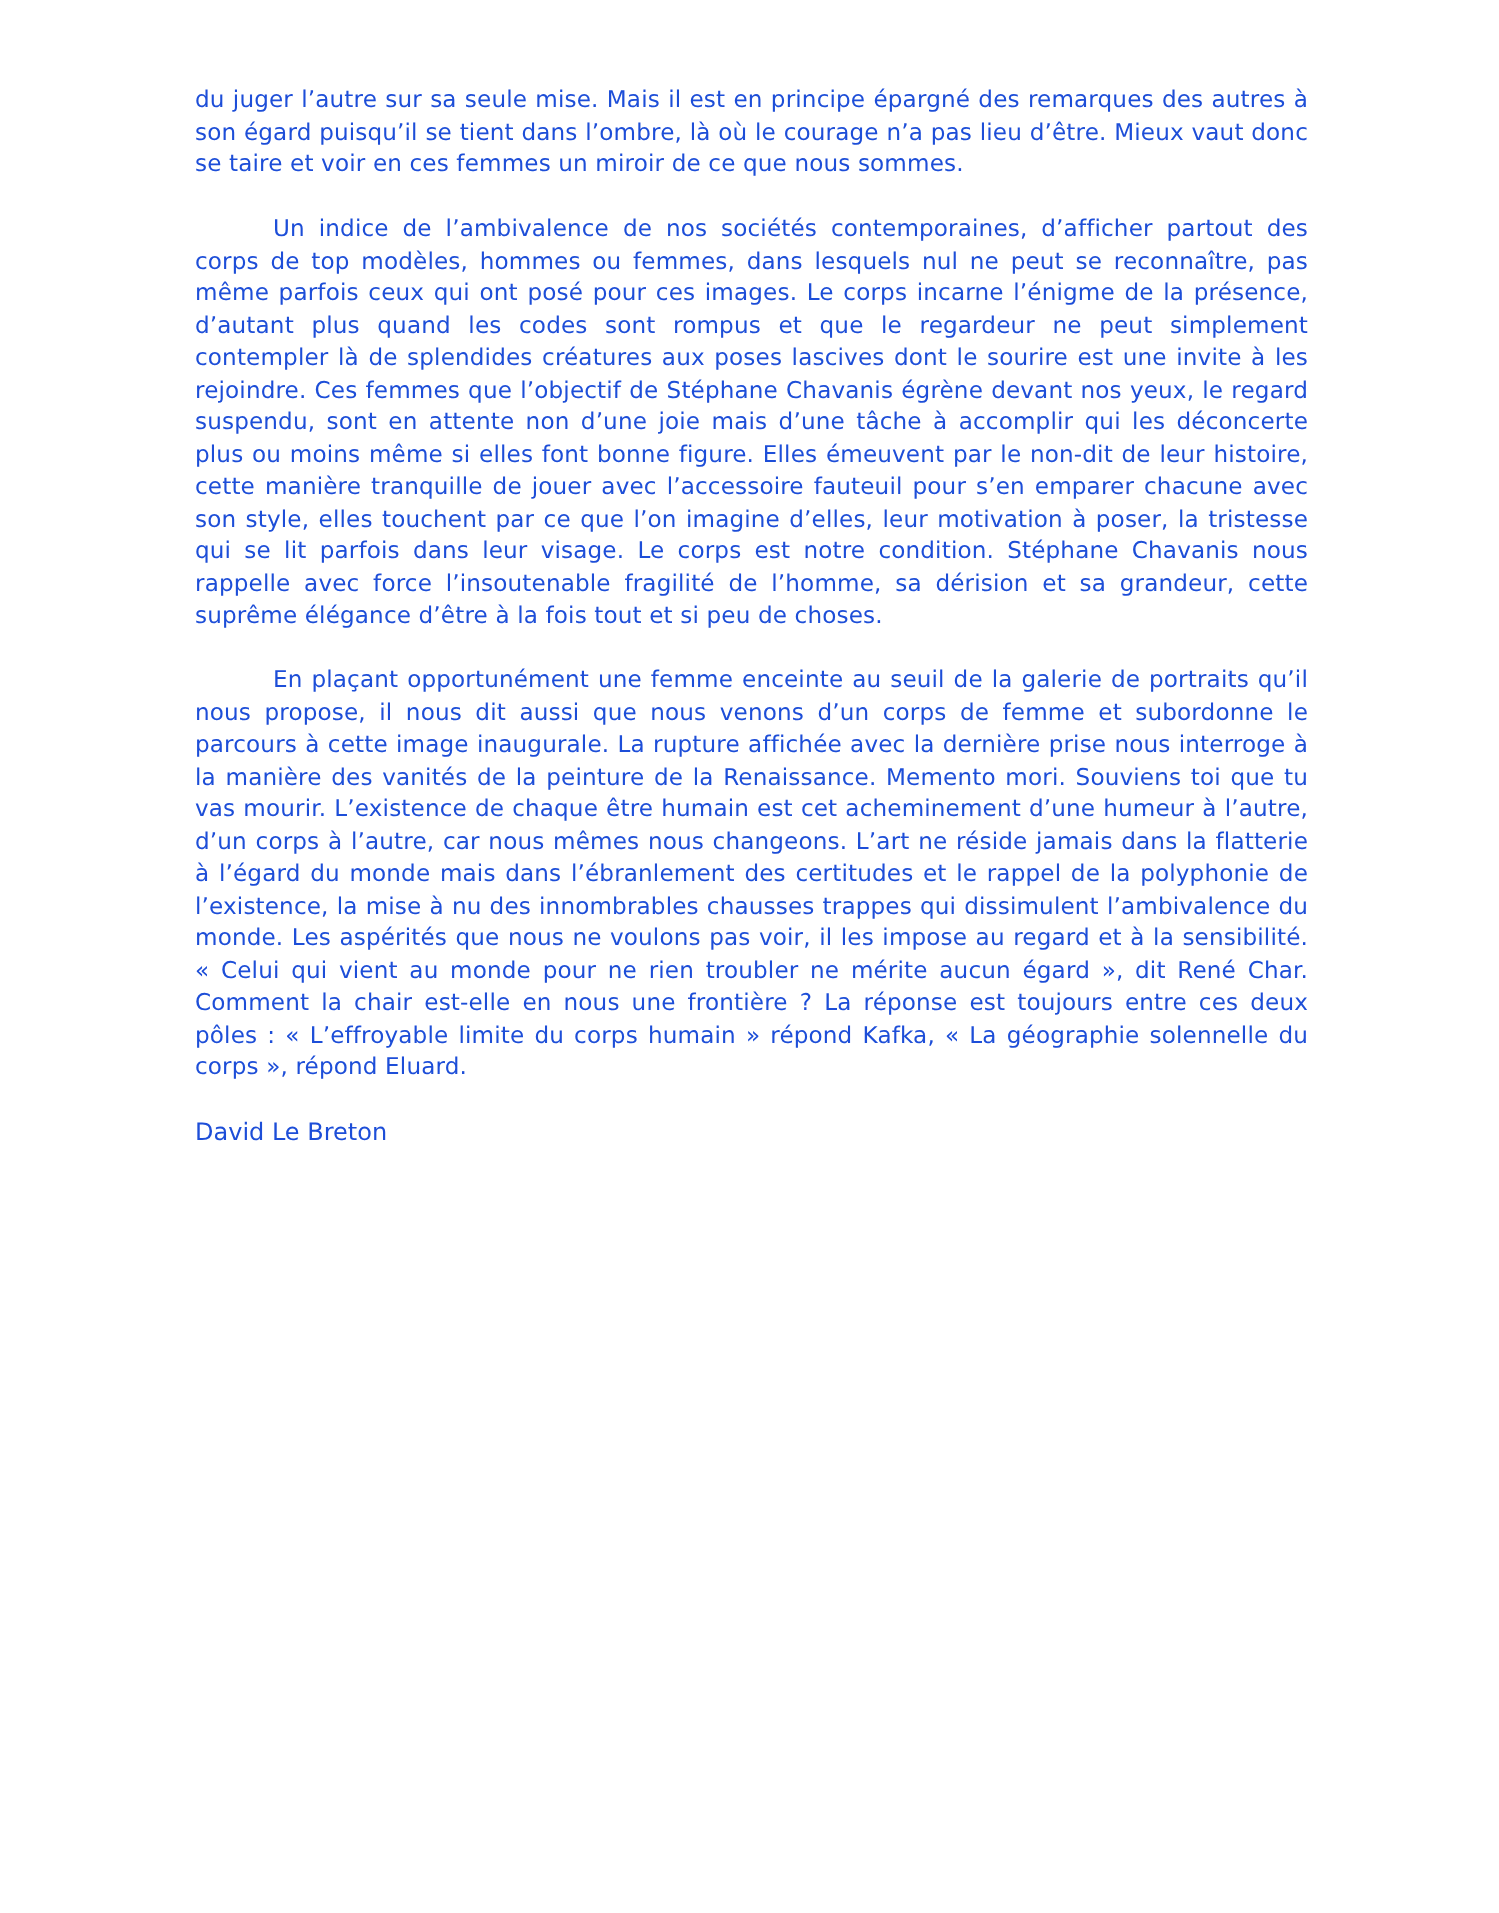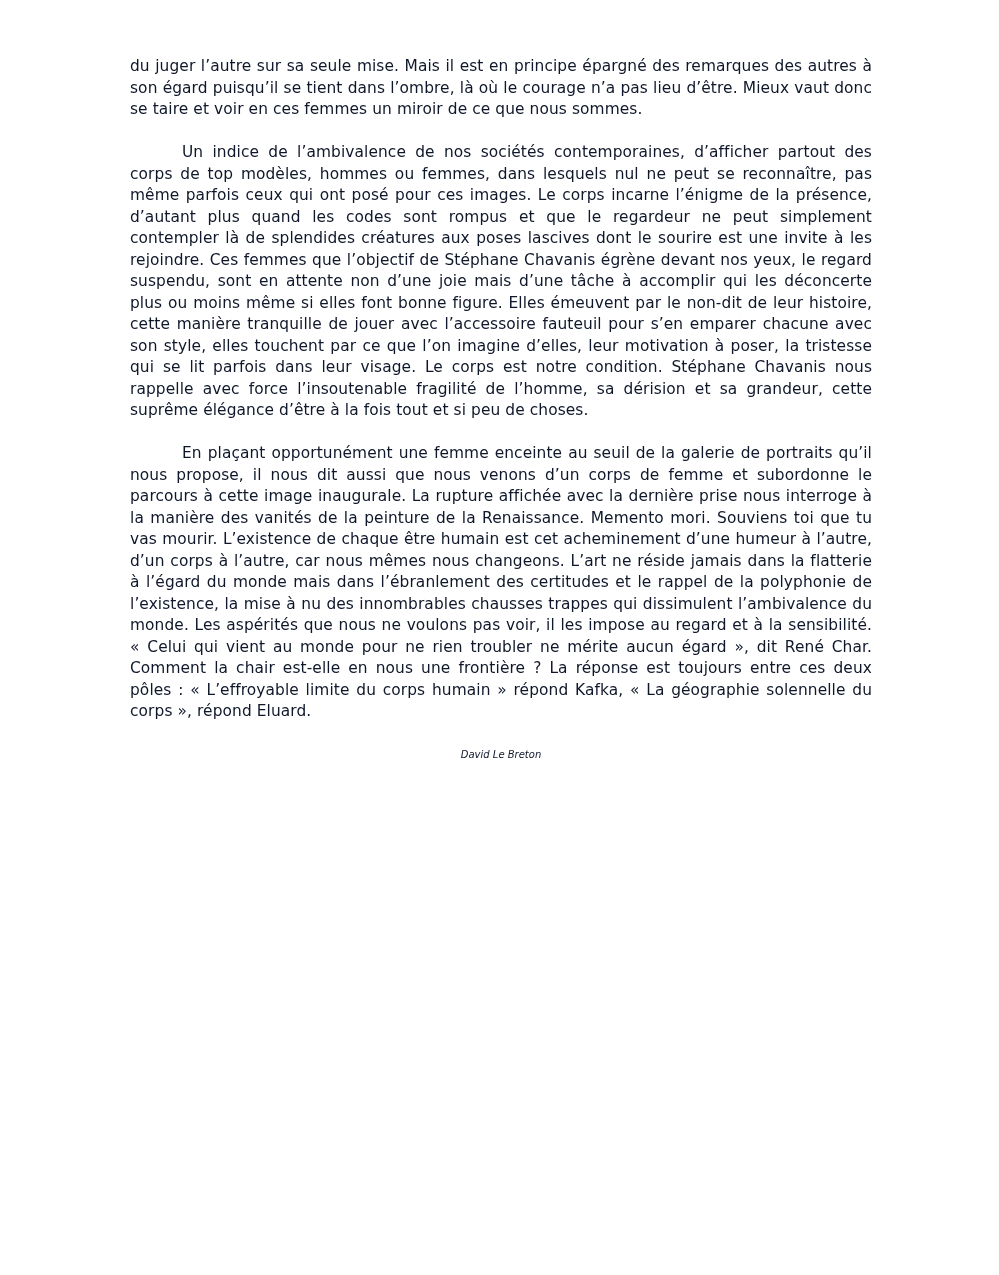--- a/index.html
+++ b/index.html
@@ -8,45 +8,44 @@
     padding: 0;
     background: #ffffff;
   }
   .page {
     position: relative;
     width: 999px;
     height: 1275px;
     background: #ffffff;
     overflow: hidden;
     font-family: "DejaVu Sans", "Liberation Sans", sans-serif;
-    color: #0f172a;
+    color: #1d4ed8;
   }
   .text-block {
     position: absolute;
     left: 130px;
     top: 56px;
     width: 742px;
   }
   .para {
     margin: 0 0 21.5px 0;
     font-size: 15.4px;
     line-height: 21.5px;
     text-align: justify;
     text-indent: 52px;
     letter-spacing: 0.1px;
   }
   .para.no-indent {
     text-indent: 0;
   }
   .signature {
     margin: 9px 0 0 0;
-    font-size: 10px;
+    font-size: 16px;
     line-height: 21.5px;
-    text-align: center;
-    font-style: italic;
+    text-align: left;
   }
 </style>
 </head>
 <body>
 
 <div class="page">
   <div class="text-block">
     <p class="para no-indent">du juger l’autre sur sa seule mise. Mais il est en principe épargné des remarques des autres à son égard puisqu’il se tient dans l’ombre, là où le courage n’a pas lieu d’être. Mieux vaut donc se taire et voir en ces femmes un miroir de ce que nous sommes.</p>
     <p class="para">Un indice de l’ambivalence de nos sociétés contemporaines, d’afficher partout des corps de top modèles, hommes ou femmes, dans lesquels nul ne peut se reconnaître, pas même parfois ceux qui ont posé pour ces images. Le corps incarne l’énigme de la présence, d’autant plus quand les codes sont rompus et que le regardeur ne peut simplement contempler là de splendides créatures aux poses lascives dont le sourire est une invite à les rejoindre. Ces femmes que l’objectif de Stéphane Chavanis égrène devant nos yeux, le regard suspendu, sont en attente non d’une joie mais d’une tâche à accomplir qui les déconcerte plus ou moins même si elles font bonne figure. Elles émeuvent par le non-dit de leur histoire, cette manière tranquille de jouer avec l’accessoire fauteuil pour s’en emparer chacune avec son style, elles touchent par ce que l’on imagine d’elles, leur motivation à poser, la tristesse qui se lit parfois dans leur visage. Le corps est notre condition. Stéphane Chavanis nous rappelle avec force l’insoutenable fragilité de l’homme, sa dérision et sa grandeur, cette suprême élégance d’être à la fois tout et si peu de choses.</p>
     <p class="para">En plaçant opportunément une femme enceinte au seuil de la galerie de portraits qu’il nous propose, il nous dit aussi que nous venons d’un corps de femme et subordonne le parcours à cette image inaugurale. La rupture affichée avec la dernière prise nous interroge à la manière des vanités de la peinture de la Renaissance. Memento mori. Souviens toi que tu vas mourir. L’existence de chaque être humain est cet acheminement d’une humeur à l’autre, d’un corps à l’autre, car nous mêmes nous changeons. L’art ne réside jamais dans la flatterie à l’égard du monde mais dans l’ébranlement des certitudes et le rappel de la polyphonie de l’existence, la mise à nu des innombrables chausses trappes qui dissimulent l’ambivalence du monde. Les aspérités que nous ne voulons pas voir, il les impose au regard et à la sensibilité. « Celui qui vient au monde pour ne rien troubler ne mérite aucun égard », dit René Char. Comment la chair est-elle en nous une frontière ? La réponse est toujours entre ces deux pôles : « L’effroyable limite du corps humain » répond Kafka, « La géographie solennelle du corps », répond Eluard.</p>

